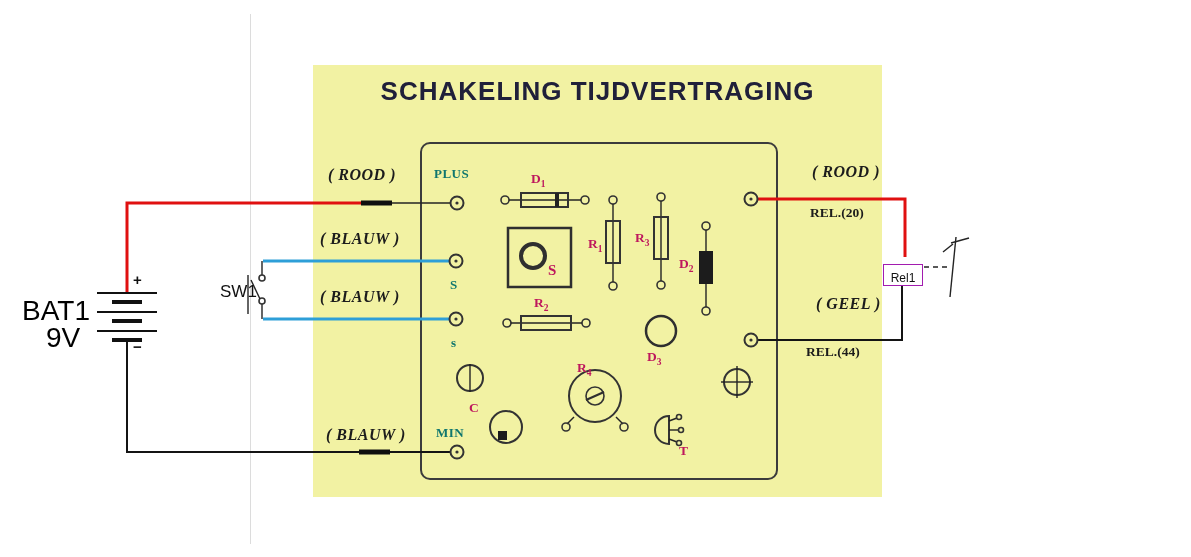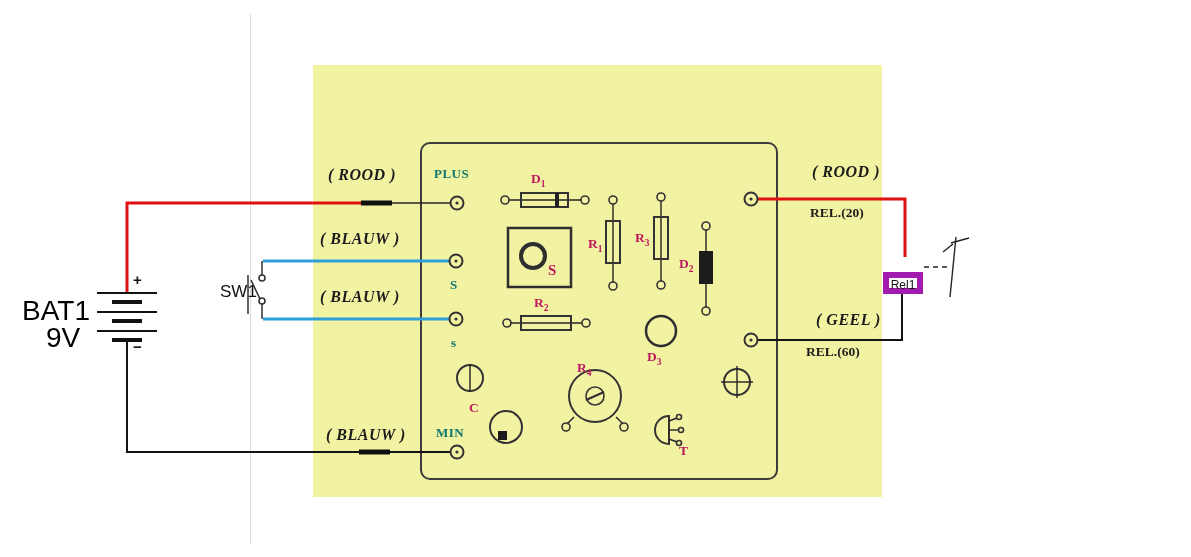--- a/index.html
+++ b/index.html
@@ -15,42 +15,43 @@
   .wlabel{position:absolute;font-family:"Liberation Serif",serif;font-style:italic;font-weight:bold;
           font-size:16px;color:#1c1c1c;letter-spacing:.5px;white-space:nowrap}
   .rlabel{position:absolute;font-family:"Liberation Serif",serif;font-weight:bold;font-size:13.5px;color:#1c1c1c;white-space:nowrap}
   .blabel{position:absolute;font-family:"Liberation Serif",serif;font-weight:bold;font-size:13px;color:#0f766e;letter-spacing:.5px}
   .clabel{position:absolute;font-family:"Liberation Serif",serif;font-weight:bold;font-size:13.5px;color:#be185d}
   .clabel sub{font-size:9.5px}
   .sboxlabel{font-size:15px}
   .biglabel{position:absolute;font-size:28px;color:#000;white-space:nowrap}
   .sign{position:absolute;font-size:15px;font-weight:bold;color:#111}
   .swlabel{position:absolute;font-size:17px;color:#111}
-  .relbox{position:absolute;left:883px;top:272px;width:40px;height:22px;border:6px solid #a21caf;background:#fff;
-          display:flex;align-items:flex-start;justify-content:center;font-size:12px;color:#111}
+  .relbox{position:absolute;left:883px;top:264px;width:40px;height:22px;border:1px solid #a21caf;background:#fff;
+          display:flex;align-items:flex-end;justify-content:center;font-size:12px;color:#111}
 
   .w-red{stroke:var(--wire-red,#e01010);stroke-width:3;fill:none}
   .w-blue{stroke:var(--wire-blue,#2e9fd8);stroke-width:3;fill:none}
   .w-blk{stroke:var(--wire-black,#141414);stroke-width:2;fill:none}
   .w-thin{stroke:#232323;stroke-width:1.4;fill:none}
   .w-thick{stroke:#101010;stroke-width:5;fill:none}
   .ink2{stroke:#333;stroke-width:2;fill:none}
   .ink25{stroke:#2f2f2f;stroke-width:2.5;fill:none}
   .pad{stroke:#333;stroke-width:1.6;fill:none}
   .term{stroke:#333;stroke-width:2;fill:none}
   .dot{fill:#333;stroke:none}
   .fillink{fill:#1c1c1c;stroke:none}
 </style>
 </head>
 <body>
 
 <div id="canvas">
 
   <div class="scanline"></div>
   <div class="paper"></div>
+  <div class="title">SCHAKELING TIJDVERTRAGING</div>
   <div class="board"></div>
 
   <svg class="lines" width="1191" height="557" viewBox="0 0 1191 557">
 
     <polyline class="w-red" points="381,203 127,203 127,293"></polyline>
     <polyline class="w-red" points="757,199 905,199 905,257"></polyline>
     <line class="w-thin" x1="378" y1="203" x2="451" y2="203"></line>
     <line class="w-thick" x1="361" y1="203" x2="392" y2="203"></line>
     <polyline class="w-blk" points="127,340 127,452 450,452"></polyline>
     <line class="w-thick" x1="359" y1="452" x2="390" y2="452"></line>
@@ -187,22 +188,22 @@
     <span>Rel1</span>
   </div>
 
   <div class="wlabel" style="left:328px;top:166px">( ROOD )</div>
   <div class="wlabel" style="left:320px;top:230px">( BLAUW )</div>
   <div class="wlabel" style="left:320px;top:288px">( BLAUW )</div>
   <div class="wlabel" style="left:326px;top:426px">( BLAUW )</div>
 
   <div class="wlabel" style="left:812px;top:163px">( ROOD )</div>
   <div class="rlabel" style="left:810px;top:205px">REL.(20)</div>
-  <div class="wlabel" style="left:816px;top:311px">( GEEL )</div>
-  <div class="rlabel" style="left:806px;top:344px">REL.(60)</div>
+  <div class="wlabel" style="left:816px;top:295px">( GEEL )</div>
+  <div class="rlabel" style="left:806px;top:344px">REL.(44)</div>
 
   <div class="blabel" style="left:434px;top:166px">PLUS</div>
   <div class="blabel" style="left:450px;top:277px">S</div>
   <div class="blabel" style="left:451px;top:335px">s</div>
   <div class="blabel" style="left:436px;top:425px">MIN</div>
 
   <div class="clabel" style="left:531px;top:171px"><span>D</span><sub>1</sub></div>
   <div class="clabel" style="left:588px;top:236px"><span>R</span><sub>1</sub></div>
   <div class="clabel" style="left:635px;top:230px"><span>R</span><sub>3</sub></div>
   <div class="clabel sboxlabel" style="left:548px;top:262px"><span>S</span></div>

